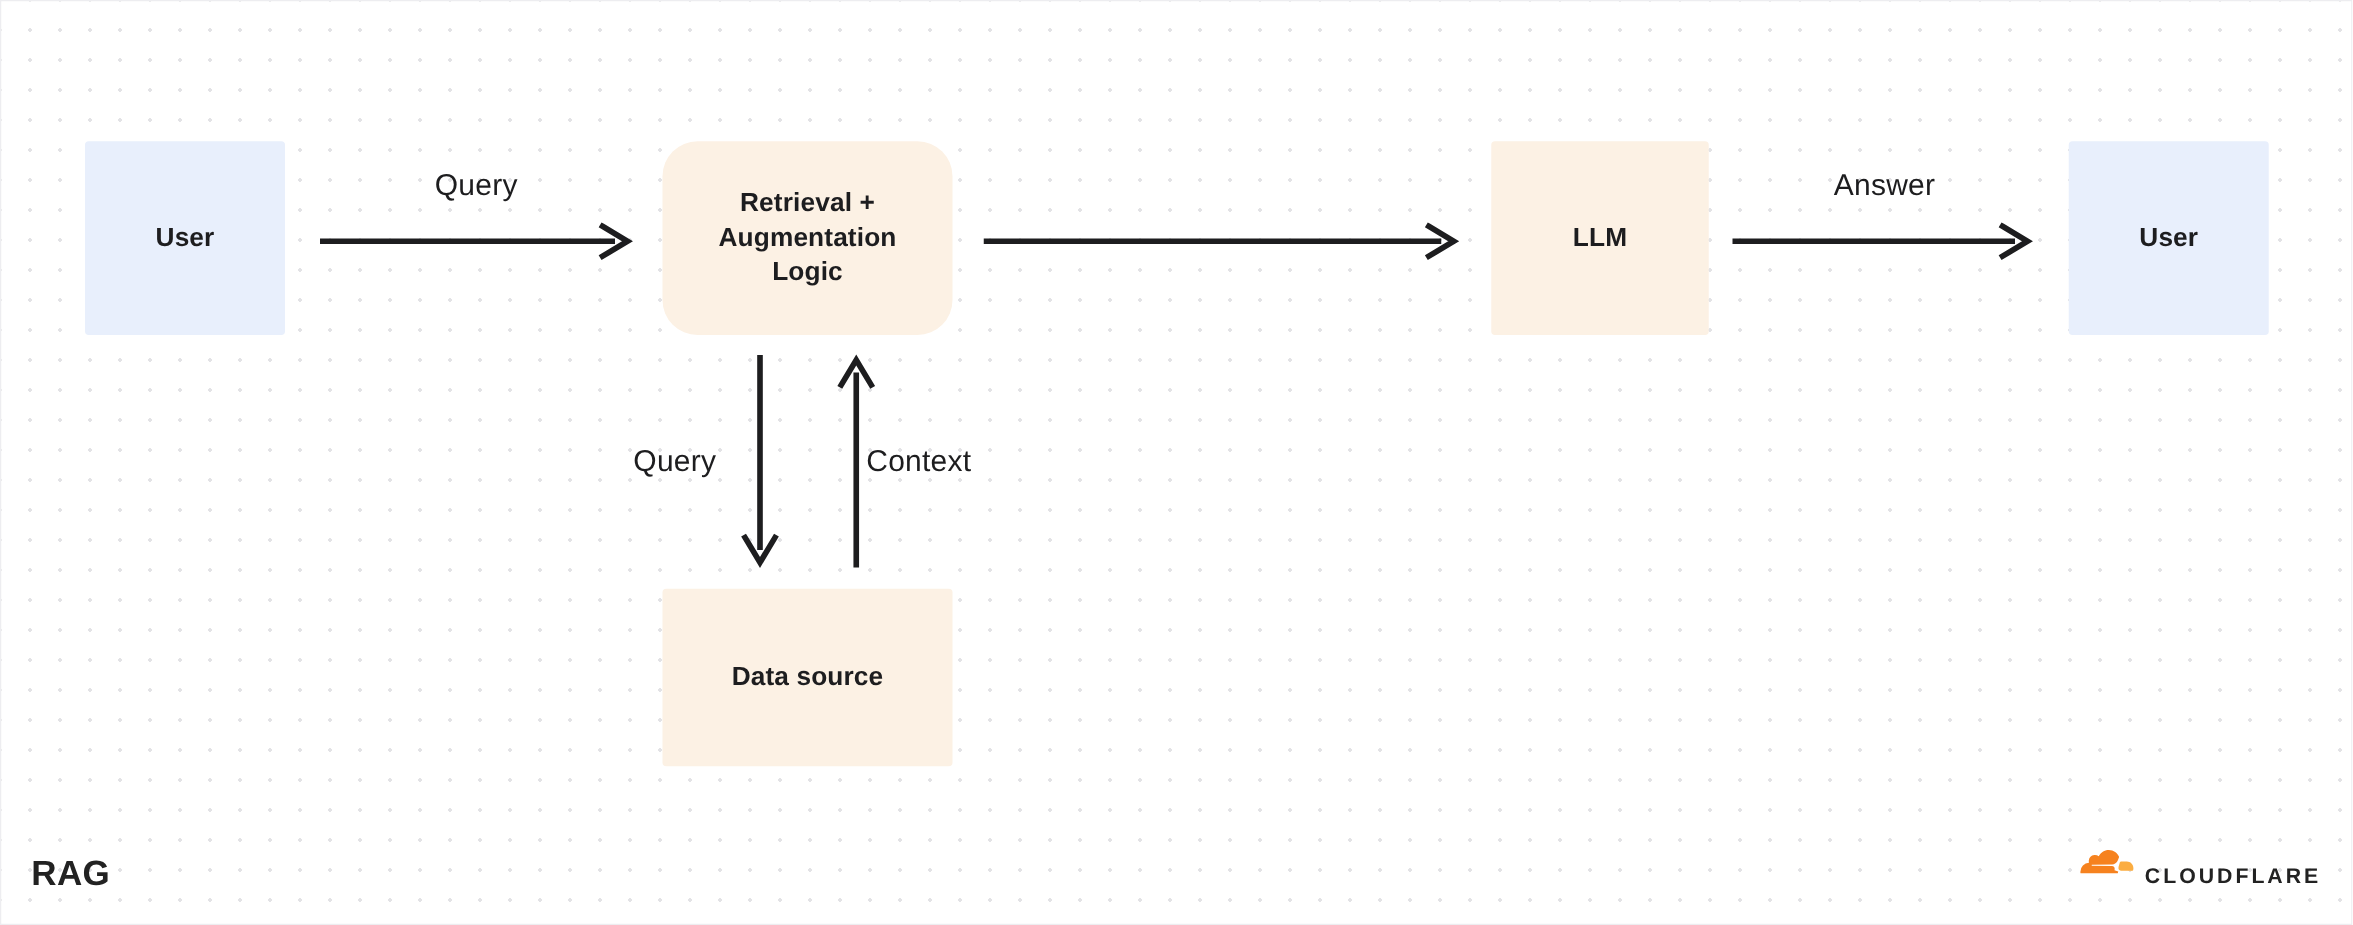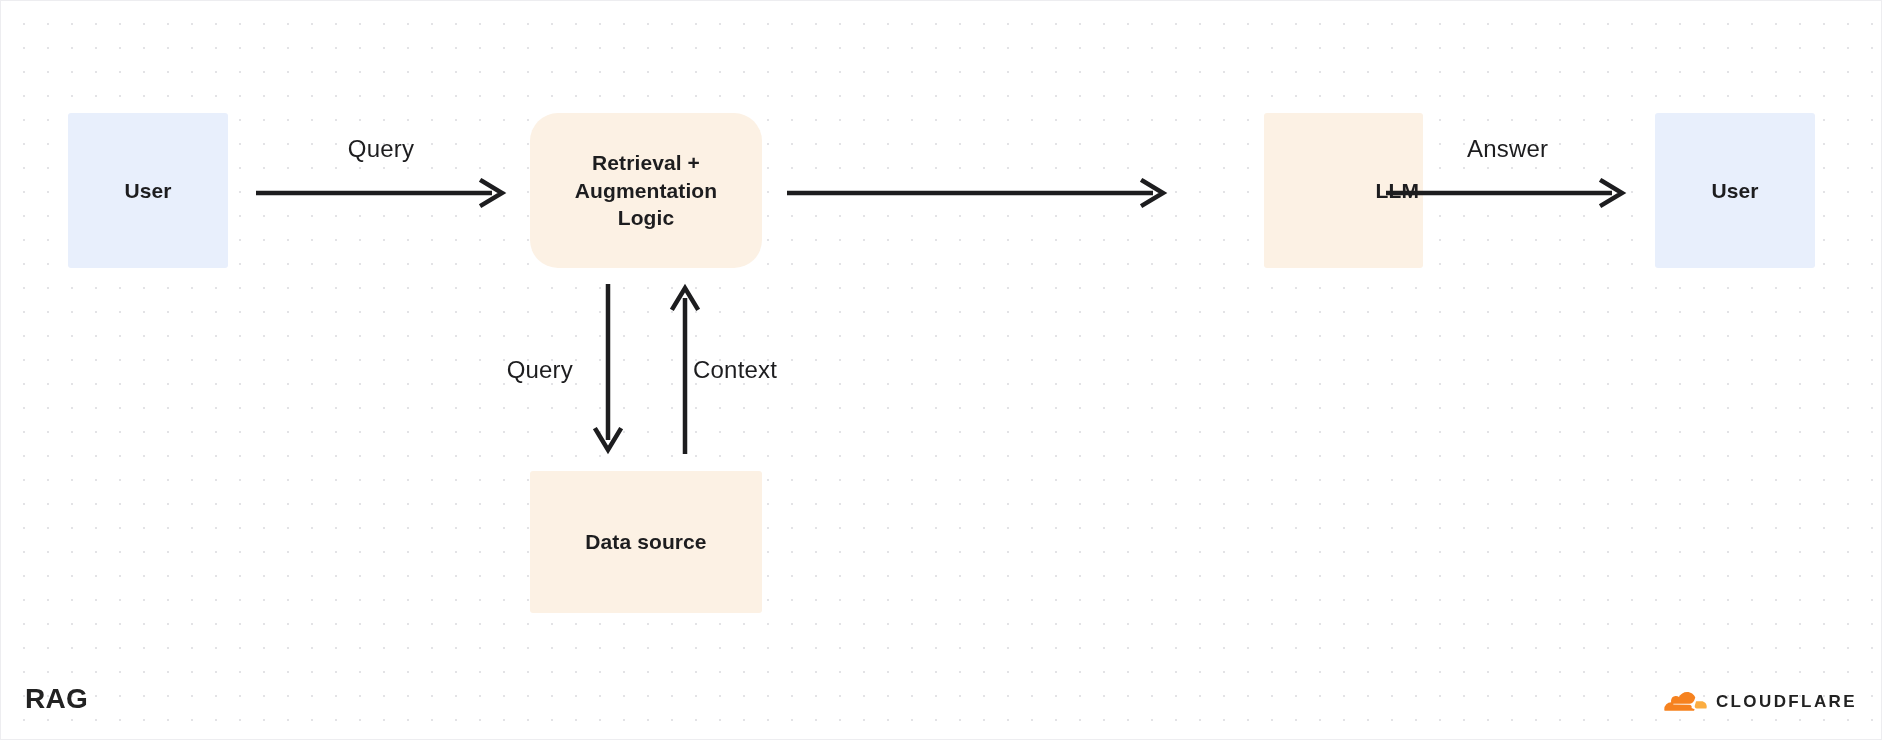--- a/index.html
+++ b/index.html
@@ -38,21 +38,21 @@
     line-height: 1.33;
     letter-spacing: 0.1px;
     padding: 4px;
     box-sizing: border-box;
   }
   .node.blue  { background: #e8effc; }
   .node.cream { background: #fcf1e4; }
 
   #node-user-left   { left: 67px;  top: 112px; width: 160px; height: 155px; }
   #node-retrieval   { left: 529px; top: 112px; width: 232px; height: 155px; border-radius: 28px; }
-  #node-llm         { left: 1263px;top: 112px; width: 159px; height: 155px; justify-content: flex-end; }
+  #node-llm         { left: 1192px;top: 112px; width: 174px; height: 155px; }
   #node-user-right  { left: 1654px;top: 112px; width: 160px; height: 155px; }
   #node-datasource  { left: 529px; top: 470px; width: 232px; height: 142px; }
 
   
   .edge {
     position: absolute;
   }
   .edge svg { display: block; overflow: visible; }
 
   .edge-label {
@@ -86,23 +86,23 @@
     bottom: 24px;
     font-size: 28px;
     font-weight: bold;
     color: #222222;
     letter-spacing: 0.3px;
   }
 
   #brand-logo {
     position: absolute;
     right: 24px;
-    bottom: 17px;
+    bottom: 28px;
     display: flex;
-    align-items: flex-start;
+    align-items: flex-end;
     gap: 6px;
   }
   #brand-wordmark {
     font-size: 17px;
     font-weight: bold;
     letter-spacing: 2.4px;
     color: #222222;
   }
 </style>
 </head>

